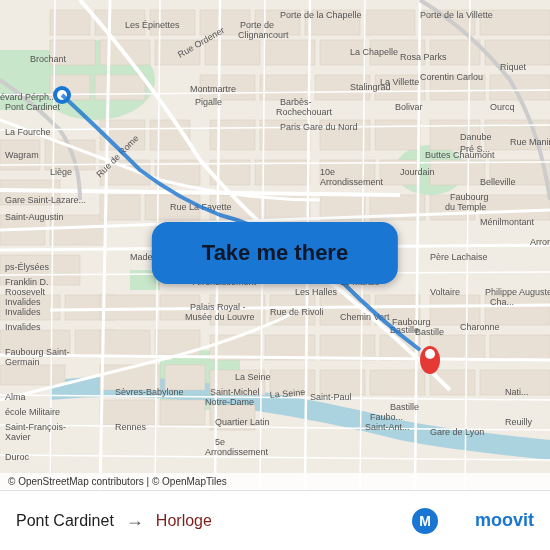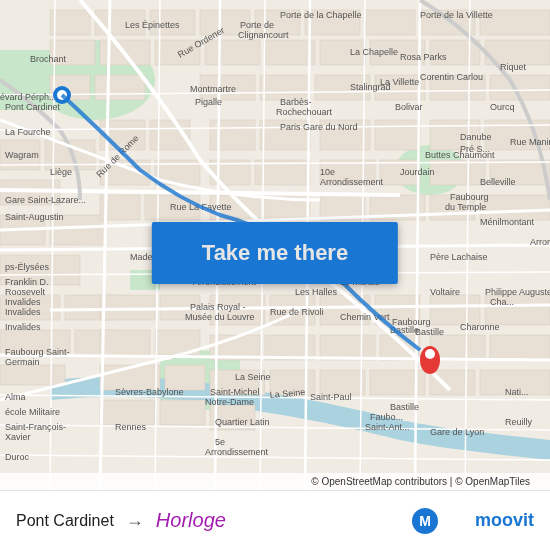--- a/index.html
+++ b/index.html
@@ -27,45 +27,44 @@
       width: 100%; height: 100%;
     }
 
     
     #take-me-there-btn {
       position: absolute;
       left: 50%;
       top: 222px;
       transform: translateX(-50%);
       background: #1976d2;
-      color: #e5e5e5;
+      color: #0f172a;
       border: none;
-      border-radius: 2px;
+      border-radius: 16px;
       padding: 18px 50px;
       font-size: 22px;
       font-weight: bold;
       cursor: pointer;
       white-space: nowrap;
       box-shadow: 0 2px 8px rgba(0,0,0,0.3);
       z-index: 10;
       text-align: right;
     }
 
     
     #attribution {
       position: absolute;
       bottom: 0;
       left: 0;
       right: 0;
       background: rgba(255,255,255,0.85);
       font-size: 10px;
       color: #333;
-      padding: 3px 20px;
+      padding: 3px 8px;
       z-index: 5;
-      text-align: right;
     }
 
     
     #bottom-bar {
       width: 550px;
       height: 60px;
       background: white;
       display: flex;
       align-items: center;
       padding: 0 16px;
@@ -79,24 +78,23 @@
       color: #222;
     }
 
     #arrow-icon {
       margin: 0 12px;
       font-size: 18px;
       color: #555;
     }
 
     #to-label {
-      font-size: 20px;
+      font-size: 16px;
       font-weight: 500;
-      color: #a21caf;
-      font-style: italic;
+      color: #7f1d1d;
     }
 
     #moovit-logo {
       position: absolute;
       right: 16px;
       display: flex;
       align-items: center;
       gap: 4px;
     }
 

